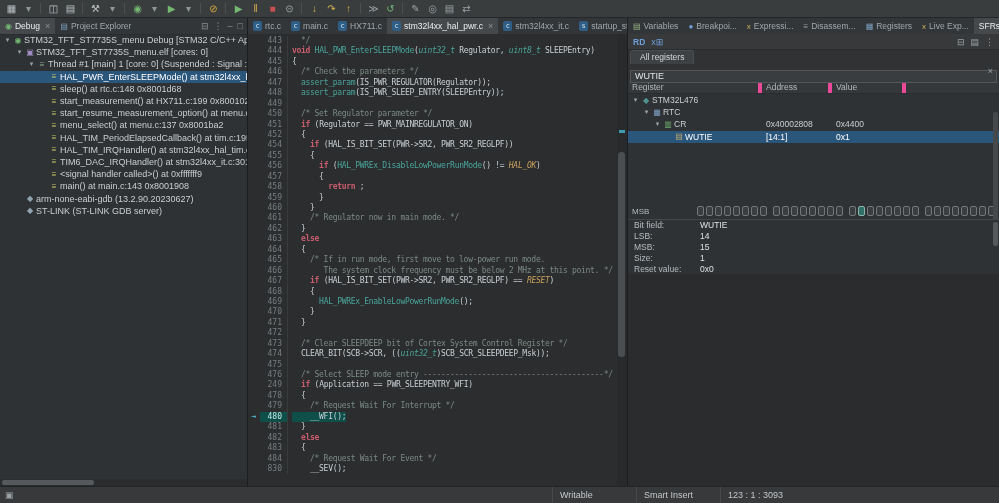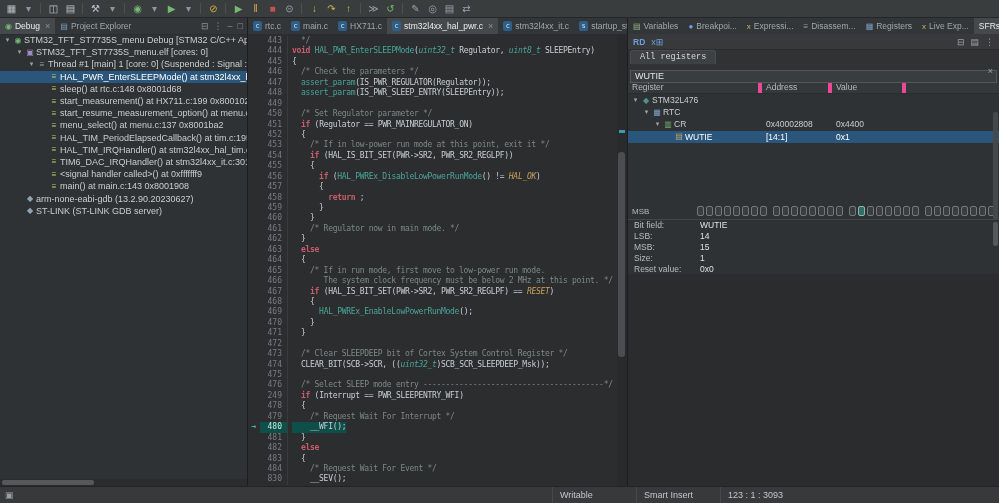--- a/index.html
+++ b/index.html
@@ -58,21 +58,21 @@
   #emark{position:absolute;left:2px;width:6px;height:3px;background:#3e9ab0;top:96px;}
   
   #sfrc{position:absolute;top:16px;left:0;right:0;bottom:0;display:flex;flex-direction:column;}
   #sfrtool{height:15px;background:#37393b;display:flex;align-items:center;padding:0 5px;gap:6px;
     font-size:8.5px;border-bottom:1px solid #2a2c2d;}
   #rdlabel{color:#6f9fd8;font-weight:bold;}
   .sti{color:#6f9fd8;font-size:9px;flex:none;}
   #sfrtool-right{margin-left:auto;display:flex;gap:6px;color:#9aa1a5;font-size:9px;}
   #subtabs{height:14px;background:#303234;display:flex;align-items:flex-end;padding-left:2px;}
   #subtab-all{background:#3e4144;color:#d5d8da;font-size:8.5px;padding:1px 9px 2px;
-    border:1px solid #4a4d4f;border-bottom:none;border-radius:3px 3px 0 0;font-family:Liberation Mono, monospace;}
+    border:1px solid #4a4d4f;border-bottom:none;border-radius:3px 3px 0 0;}
   #srch{height:17px;padding:1px 2px;background:#303234;position:relative;box-sizing:border-box;}
   #srch input{width:100%;height:13px;background:#3a3d3f;border:1px solid #54575a;color:#e2e5e7;
     font-size:9px;padding:0 14px 0 4px;box-sizing:border-box;font-family:"Liberation Sans",sans-serif;}
   #srchx{position:absolute;right:6px;top:2px;color:#9aa0a4;font-size:9px;}
   #rhead{height:12px;background:#35383a;display:flex;font-size:8.5px;color:#b4babe;
     border-bottom:1px solid #2a2c2d;align-items:center;}
   .rhc{padding:0 4px;border-right:4px solid #ec4899;box-sizing:border-box;height:100%;display:flex;align-items:center;}
   #rtree{height:49px;position:relative;font-size:8.5px;}
   .rrow{height:12.2px;display:flex;align-items:center;white-space:nowrap;color:#c9ced1;}
   .rrow.sel{background:#2a567c;color:#ffffff;}
@@ -308,25 +308,20 @@
           <span class="ln">451</span>
           <span class="ct"><span class="p">  </span><span class="k">if</span><span class="p"> (Regulator == PWR_MAINREGULATOR_ON)</span></span>
         </div>
         <div class="cl">
           <span class="ga"></span>
           <span class="ln">452</span>
           <span class="ct"><span class="p">  {</span></span>
         </div>
         <div class="cl">
           <span class="ga"></span>
-          <span class="ln">453</span>
-          <span class="ct"><span class="c">    /* If in low-power run mode at this point, exit it */</span></span>
-        </div>
-        <div class="cl">
-          <span class="ga"></span>
           <span class="ln">454</span>
           <span class="ct"><span class="p">    </span><span class="k">if</span><span class="p"> (HAL_IS_BIT_SET(PWR-&gt;SR2, PWR_SR2_REGLPF))</span></span>
         </div>
         <div class="cl">
           <span class="ga"></span>
           <span class="ln">455</span>
           <span class="ct"><span class="p">    {</span></span>
         </div>
         <div class="cl">
           <span class="ga"></span>
@@ -429,21 +424,21 @@
           <span class="ct"></span>
         </div>
         <div class="cl">
           <span class="ga"></span>
           <span class="ln">476</span>
           <span class="ct"><span class="c">  /* Select SLEEP mode entry ----------------------------------------*/</span></span>
         </div>
         <div class="cl">
           <span class="ga"></span>
           <span class="ln">249</span>
-          <span class="ct"><span class="p">  </span><span class="k">if</span><span class="p"> (Interrupt == PWR_SLEEPENTRY_WFI)</span></span>
+          <span class="ct"><span class="p">  </span><span class="k">if</span><span class="p"> (Application == PWR_SLEEPENTRY_WFI)</span></span>
         </div>
         <div class="cl">
           <span class="ga"></span>
           <span class="ln">478</span>
           <span class="ct"><span class="p">  {</span></span>
         </div>
         <div class="cl">
           <span class="ga"></span>
           <span class="ln">479</span>
           <span class="ct"><span class="c">    /* Request Wait For Interrupt */</span></span>

